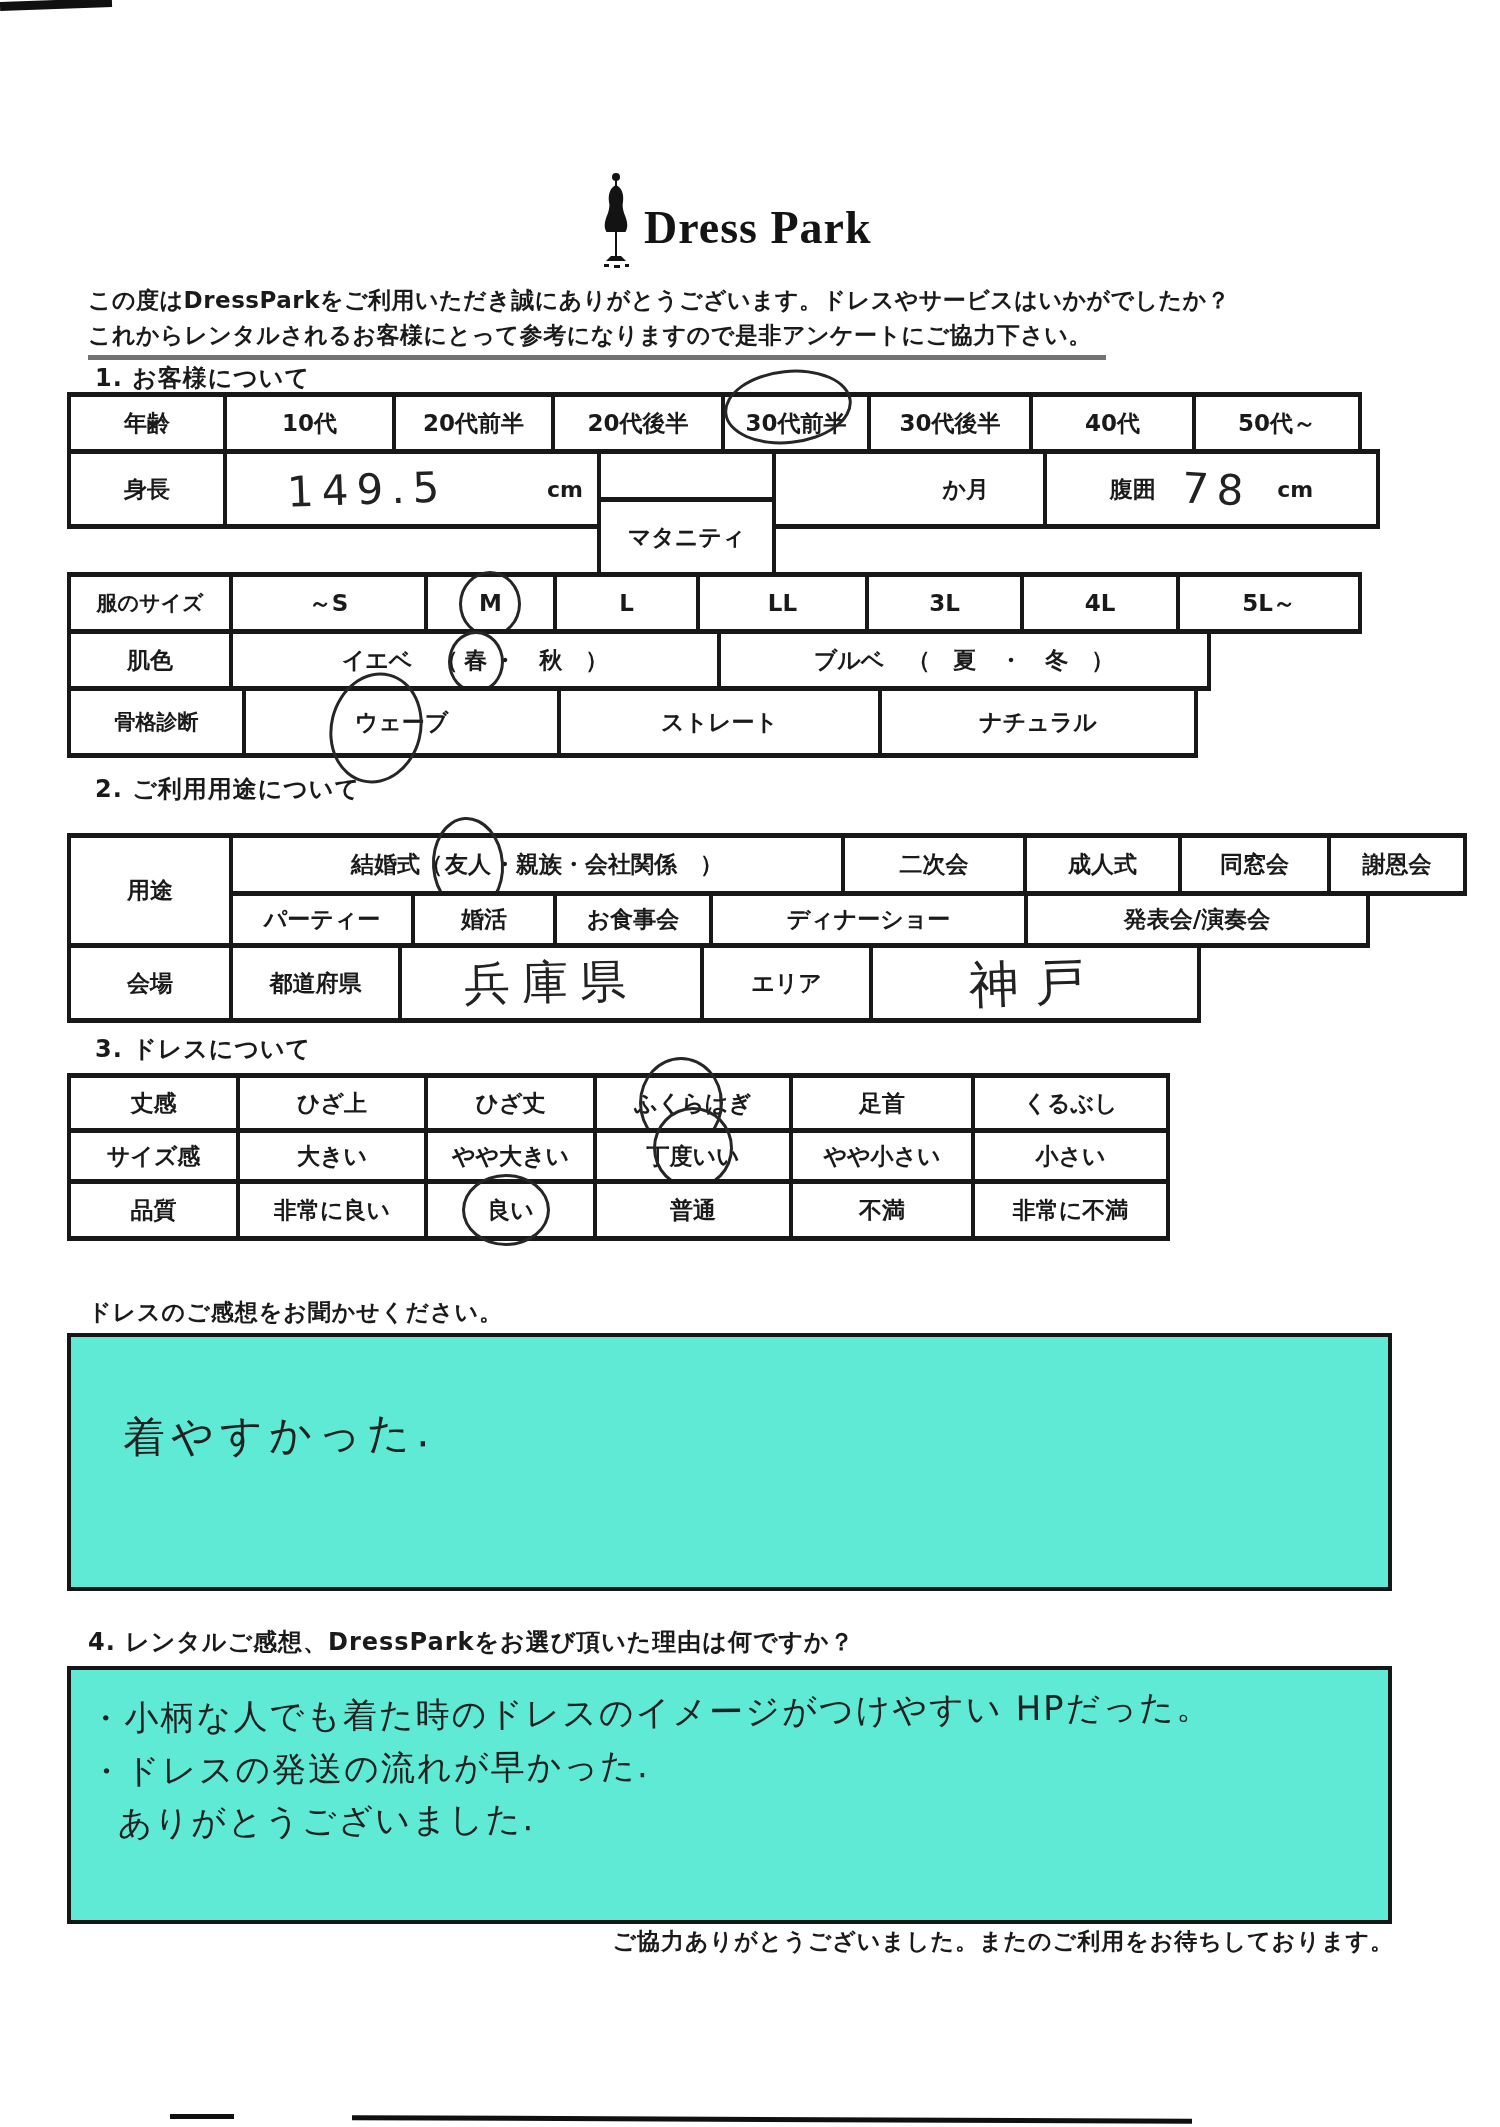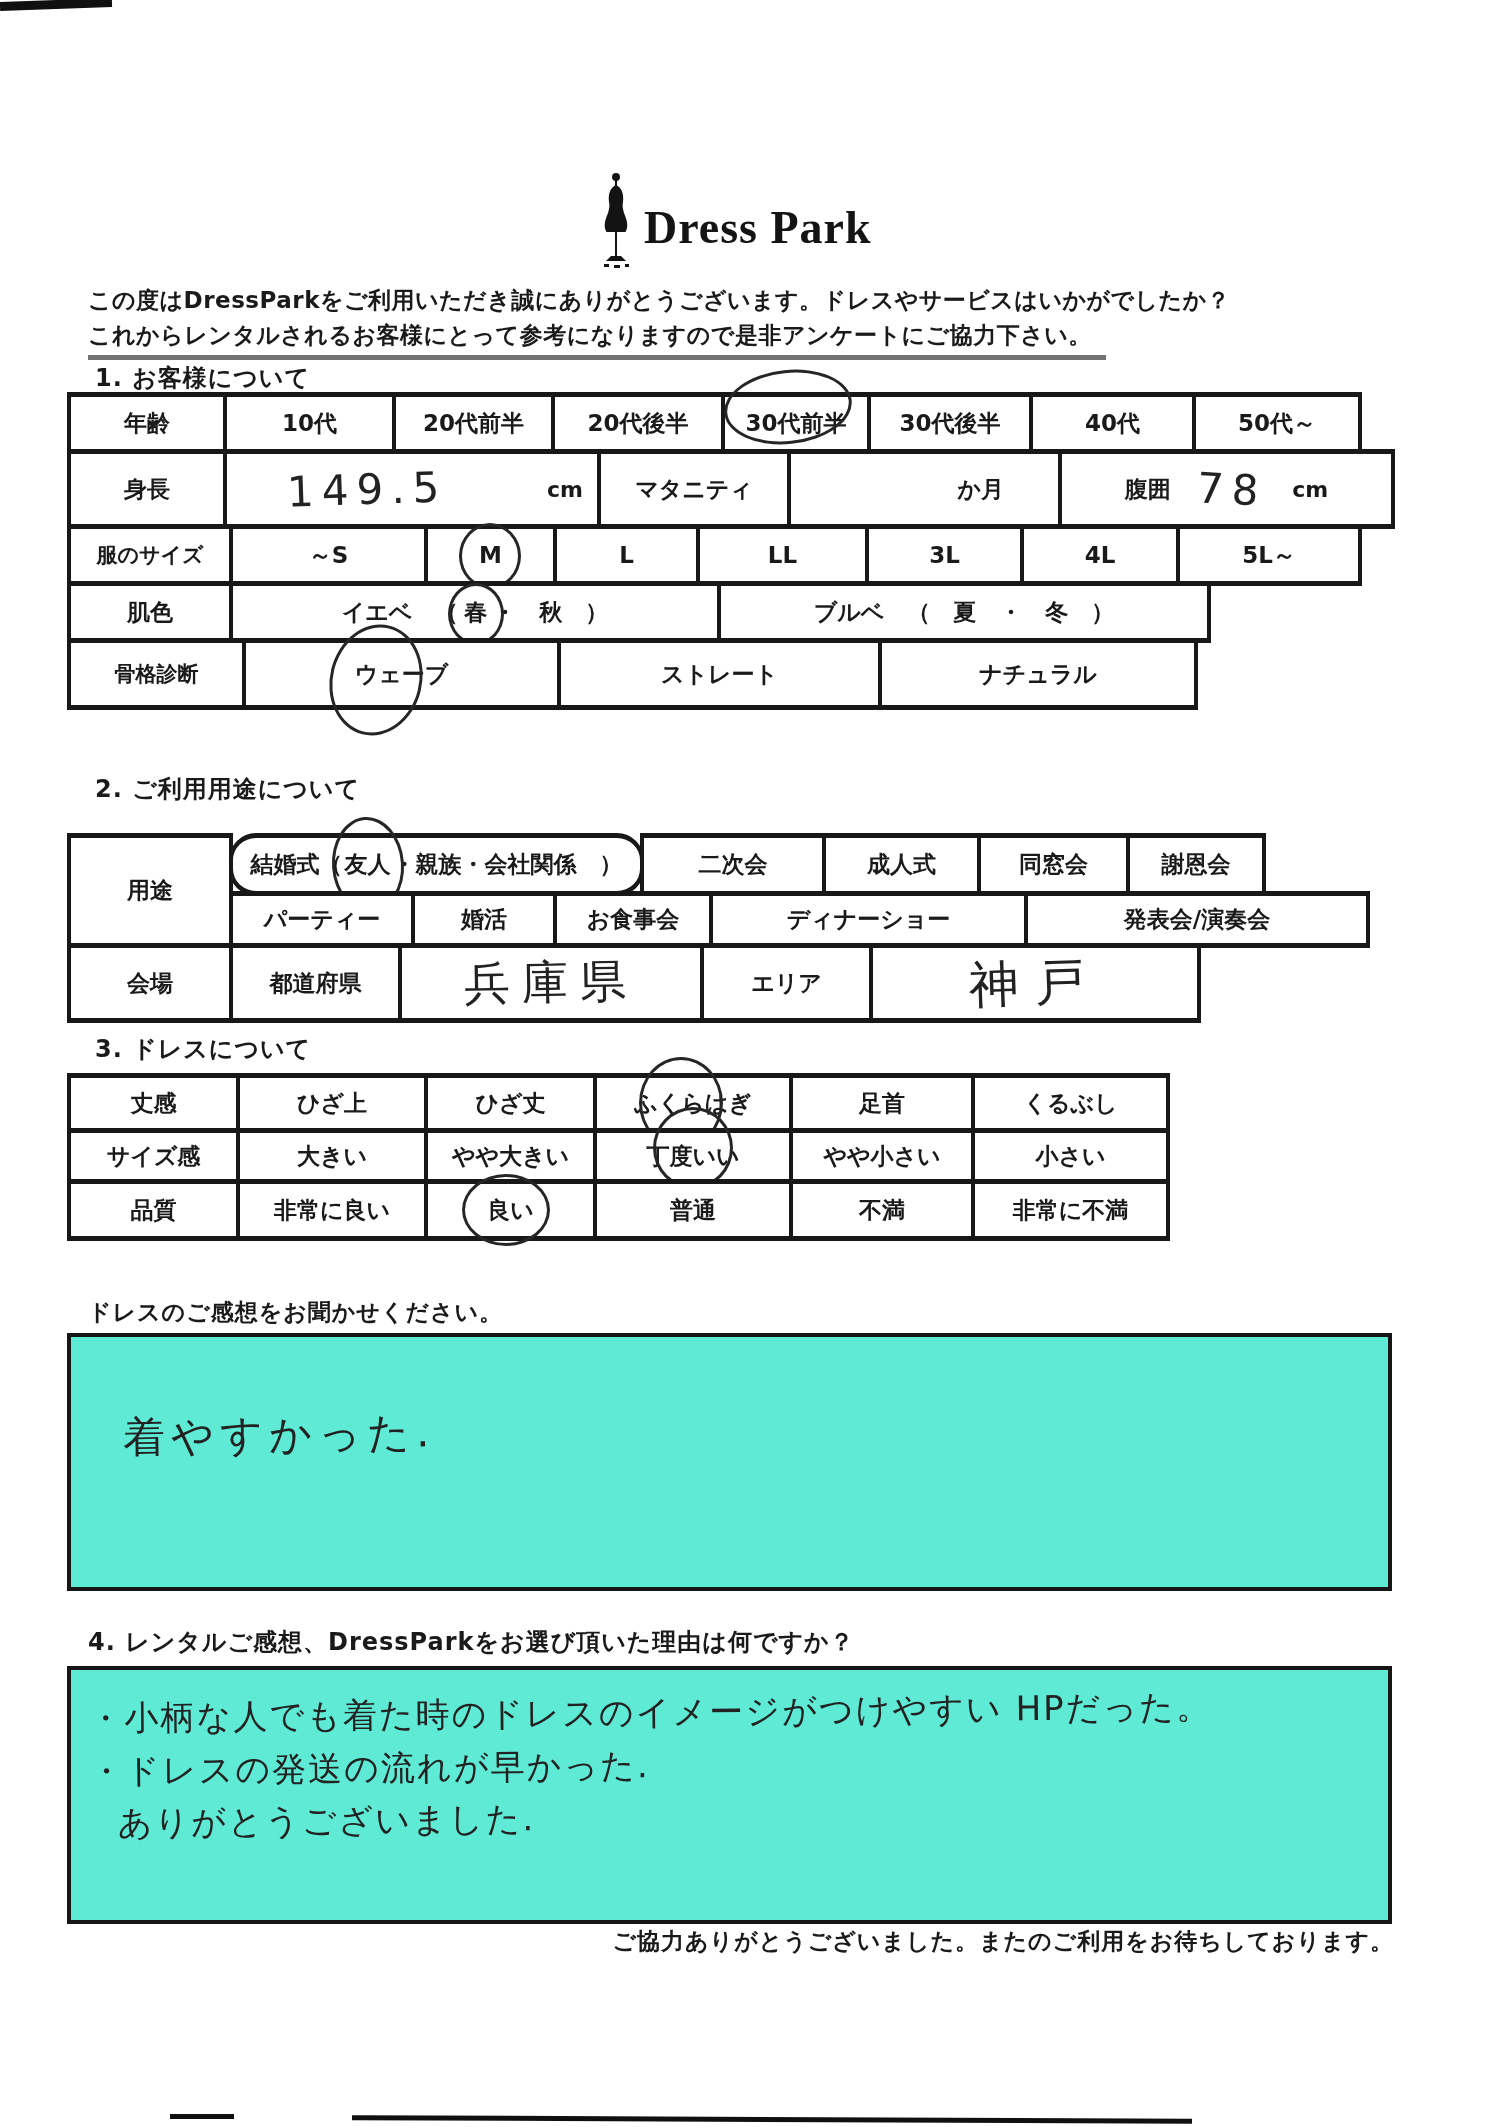--- a/index.html
+++ b/index.html
@@ -92,21 +92,21 @@
       <div class="cell" style="width:167px;height:62px;">40代</div>
       <div class="cell" style="width:170px;height:62px;">50代～</div>
     </div>
 
     <div class="trow">
       <div class="cell" style="width:160px;height:80px;">身長</div>
       <div class="cell" style="width:378px;height:80px;justify-content:space-between;padding:0 14px 0 60px;">
         <span class="hand hand-num">149.5</span>
         <span class="unit">cm</span>
       </div>
-      <div class="cell" style="width:194px;height:80px;">マタニティ</div>
+      <div class="cell" style="width:179px;height:80px;margin-top:48px;">マタニティ</div>
       <div class="cell" style="width:275px;height:80px;justify-content:flex-end;padding-right:54px;">か月</div>
       <div class="cell" style="width:337px;height:80px;gap:26px;">
         <span>腹囲</span>
         <span class="hand hand-num" style="transform:rotate(3deg);">78</span>
         <span class="unit">cm</span>
       </div>
     </div>
 
     <div class="trow">
       <div class="cell" style="width:166px;height:62px;font-size:21px;">服のサイズ</div>
@@ -141,21 +141,21 @@
     </div>
   </div>
 
   <div class="sechead" style="top:773px; left:95px;">2. ご利用用途について</div>
 
   <div class="tbl" style="top:833px;">
     <div class="trow">
       <div class="cell" style="width:166px;height:115px;">用途</div>
       <div class="nested">
         <div class="trow">
-          <div class="cell" style="width:415px;height:63px;gap:2px;border-radius:27px;">
+          <div class="cell" style="width:616px;height:63px;gap:2px;">
             <span>結婚式（</span>
             <span class="circled" style="--cw:66px;--ch:90px;--cr:-4deg;">友人</span>
             <span>・親族・会社関係　）</span>
           </div>
           <div class="cell" style="width:186px;height:63px;">二次会</div>
           <div class="cell" style="width:159px;height:63px;">成人式</div>
           <div class="cell" style="width:153px;height:63px;">同窓会</div>
           <div class="cell" style="width:140px;height:63px;">謝恩会</div>
         </div>
         <div class="trow">

